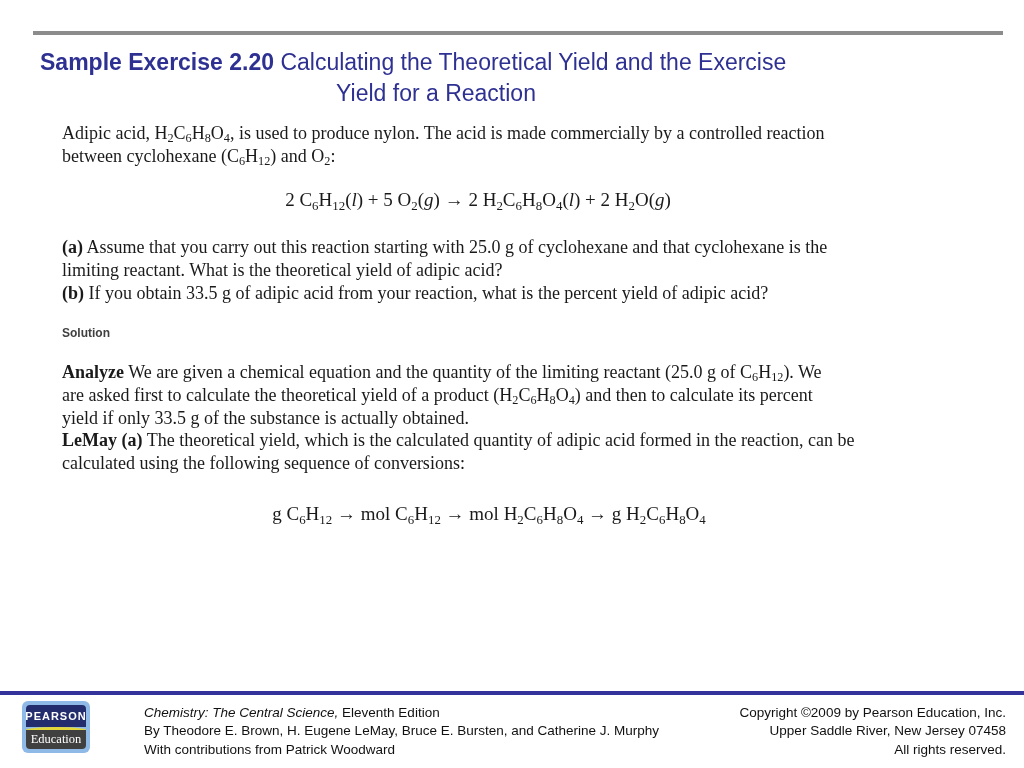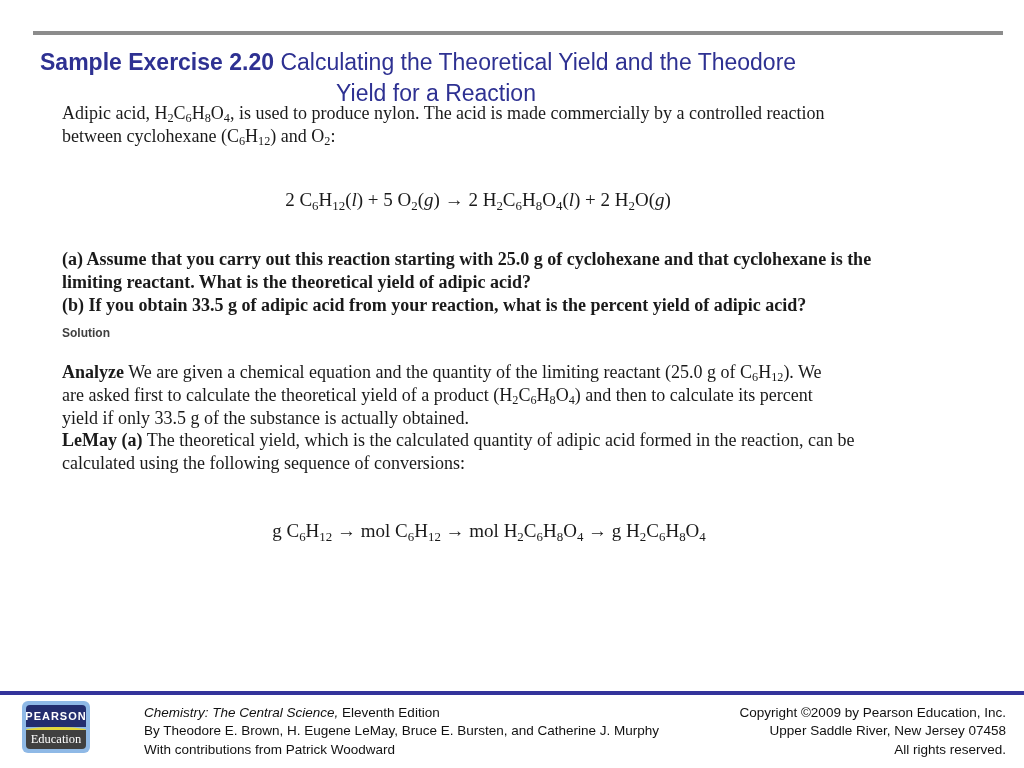--- a/index.html
+++ b/index.html
@@ -19,37 +19,37 @@
     position:absolute; left:40px; top:47px; width:792px;
     font-family:"Liberation Sans","DejaVu Sans",sans-serif;
     font-size:23px; line-height:31px; color:#2e3192; white-space:nowrap;
   }
   .title .t-bold { font-weight:bold; }
   .title .line2 { text-align:center; white-space:nowrap; }
 
   .textblock { position:absolute; left:62px; width:900px; font-size:18px; line-height:22.8px; }
   .textblock .line { white-space:nowrap; }
 
-  .para1 { top:102px; }
+  .para1 { top:122px; }
   .equation {
     position:absolute; left:0; top:189px; width:956px; text-align:center;
     font-size:19px; white-space:nowrap;
   }
-  .parts { top:248px;font-weight:bold; }
+  .parts { top:236px; }
 
   .solution-heading {
     position:absolute; left:62px; top:326px;
     font-family:Liberation Sans, sans-serif;
     font-size:12px; font-weight:bold; color:#404040;
   }
   .analyzeplan { top:361px; }
 
   .conversion {
     position:absolute; left:0; top:503px; width:978px; text-align:center;
-    font-size:19px; white-space:nowrap;margin-top:17px;
+    font-size:19px; white-space:nowrap;
   }
 
   .footer-rule {
     position:absolute; left:0; top:691px; width:1024px; height:4px;
     background:#33339b;
   }
   .pearson-logo {
     position:absolute; left:22px; top:701px; width:68px; height:52px;
     background:#8fb9e6; border-radius:6px; padding:4px; box-sizing:border-box;
   }
@@ -78,21 +78,21 @@
   .footer-text .line { white-space:nowrap; }
 </style>
 </head>
 <body>
 
 <div class="slide">
 
   <div class="top-rule"></div>
 
   <div class="title">
-    <div class="line1"><span class="t-bold">Sample Exercise 2.20</span><span> Calculating the Theoretical Yield and the Theodore</span></div>
+    <div class="line1"><span class="t-bold">Sample Exercise 2.20</span><span> Calculating the Theoretical Yield and the Exercise</span></div>
     <div class="line2">Yield for a Reaction</div>
   </div>
 
   <div class="textblock para1">
     <div class="line">Adipic acid, H<sub>2</sub>C<sub>6</sub>H<sub>8</sub>O<sub>4</sub>, is used to produce nylon. The acid is made commercially by a controlled reaction</div>
     <div class="line">between cyclohexane (C<sub>6</sub>H<sub>12</sub>) and O<sub>2</sub>:</div>
   </div>
 
   <div class="equation">2 C<sub>6</sub>H<sub>12</sub>(<i>l</i>) + 5 O<sub>2</sub>(<i>g</i>) → 2 H<sub>2</sub>C<sub>6</sub>H<sub>8</sub>O<sub>4</sub>(<i>l</i>) + 2 H<sub>2</sub>O(<i>g</i>)</div>
 

